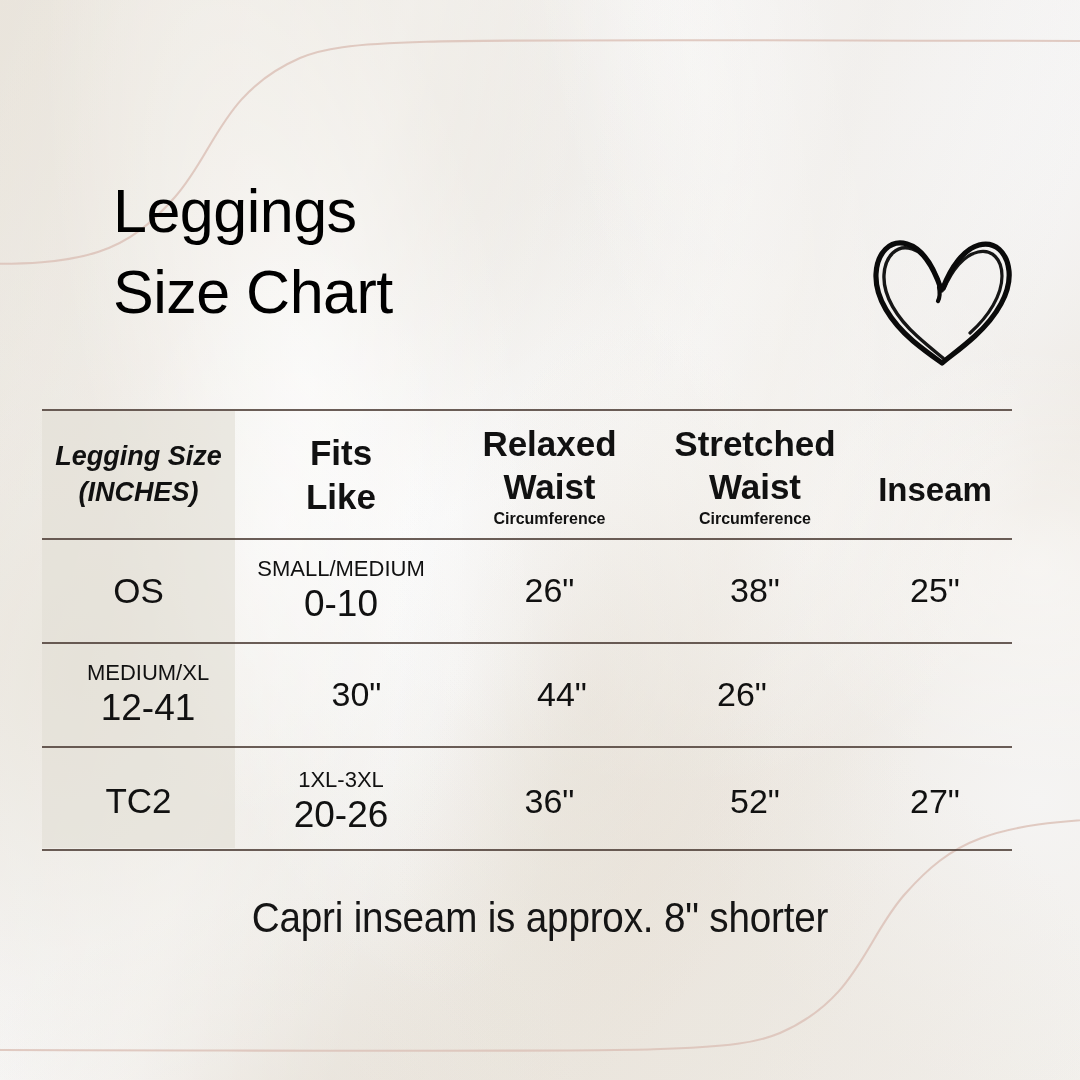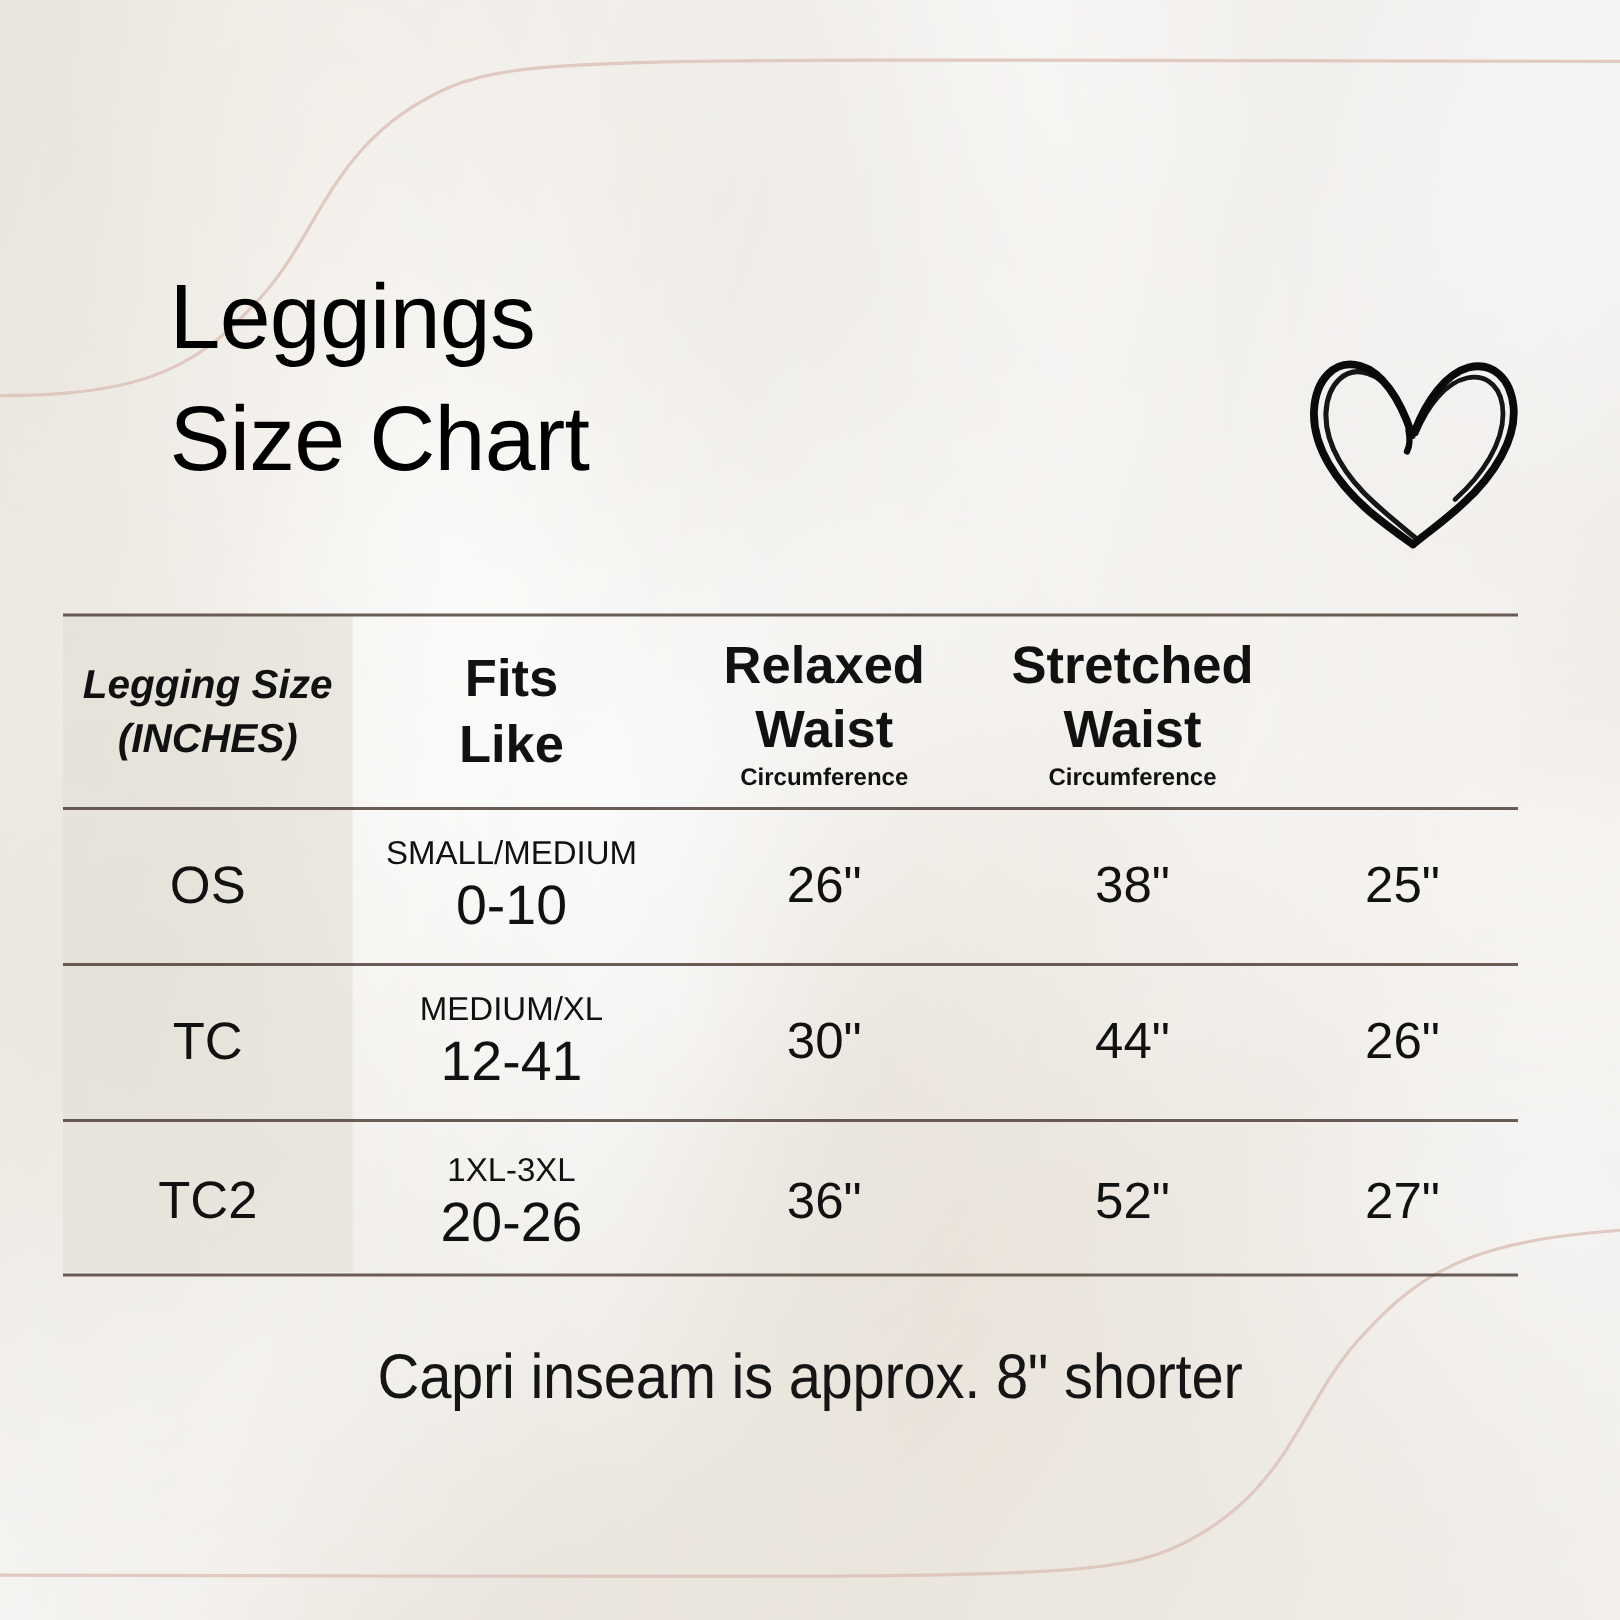--- a/index.html
+++ b/index.html
@@ -264,20 +264,23 @@
       <div class="cell c2">
         <div class="h-two">Relaxed
 Waist</div>
         <div class="h-sub">Circumference</div>
       </div>
       <div class="cell c3">
         <div class="h-two">Stretched
 Waist</div>
         <div class="h-sub">Circumference</div>
       </div>
+      <div class="cell c4">
+        <div class="h-inseam">Inseam</div>
+      </div>
     </div>
 
     <div class="row data1">
       <div class="cell c0">
         <div class="d-size">OS</div>
       </div>
       <div class="cell c1">
         <div class="d-fits-top">SMALL/MEDIUM</div>
         <div class="d-fits-bot">0-10</div>
       </div>
@@ -286,23 +289,20 @@
       </div>
       <div class="cell c3">
         <div class="d-val">38"</div>
       </div>
       <div class="cell c4">
         <div class="d-val">25"</div>
       </div>
     </div>
 
     <div class="row data2">
-      <div class="cell c0">
-        <div class="d-size">TC</div>
-      </div>
       <div class="cell c1">
         <div class="d-fits-top">MEDIUM/XL</div>
         <div class="d-fits-bot">12-41</div>
       </div>
       <div class="cell c2">
         <div class="d-val">30"</div>
       </div>
       <div class="cell c3">
         <div class="d-val">44"</div>
       </div>

